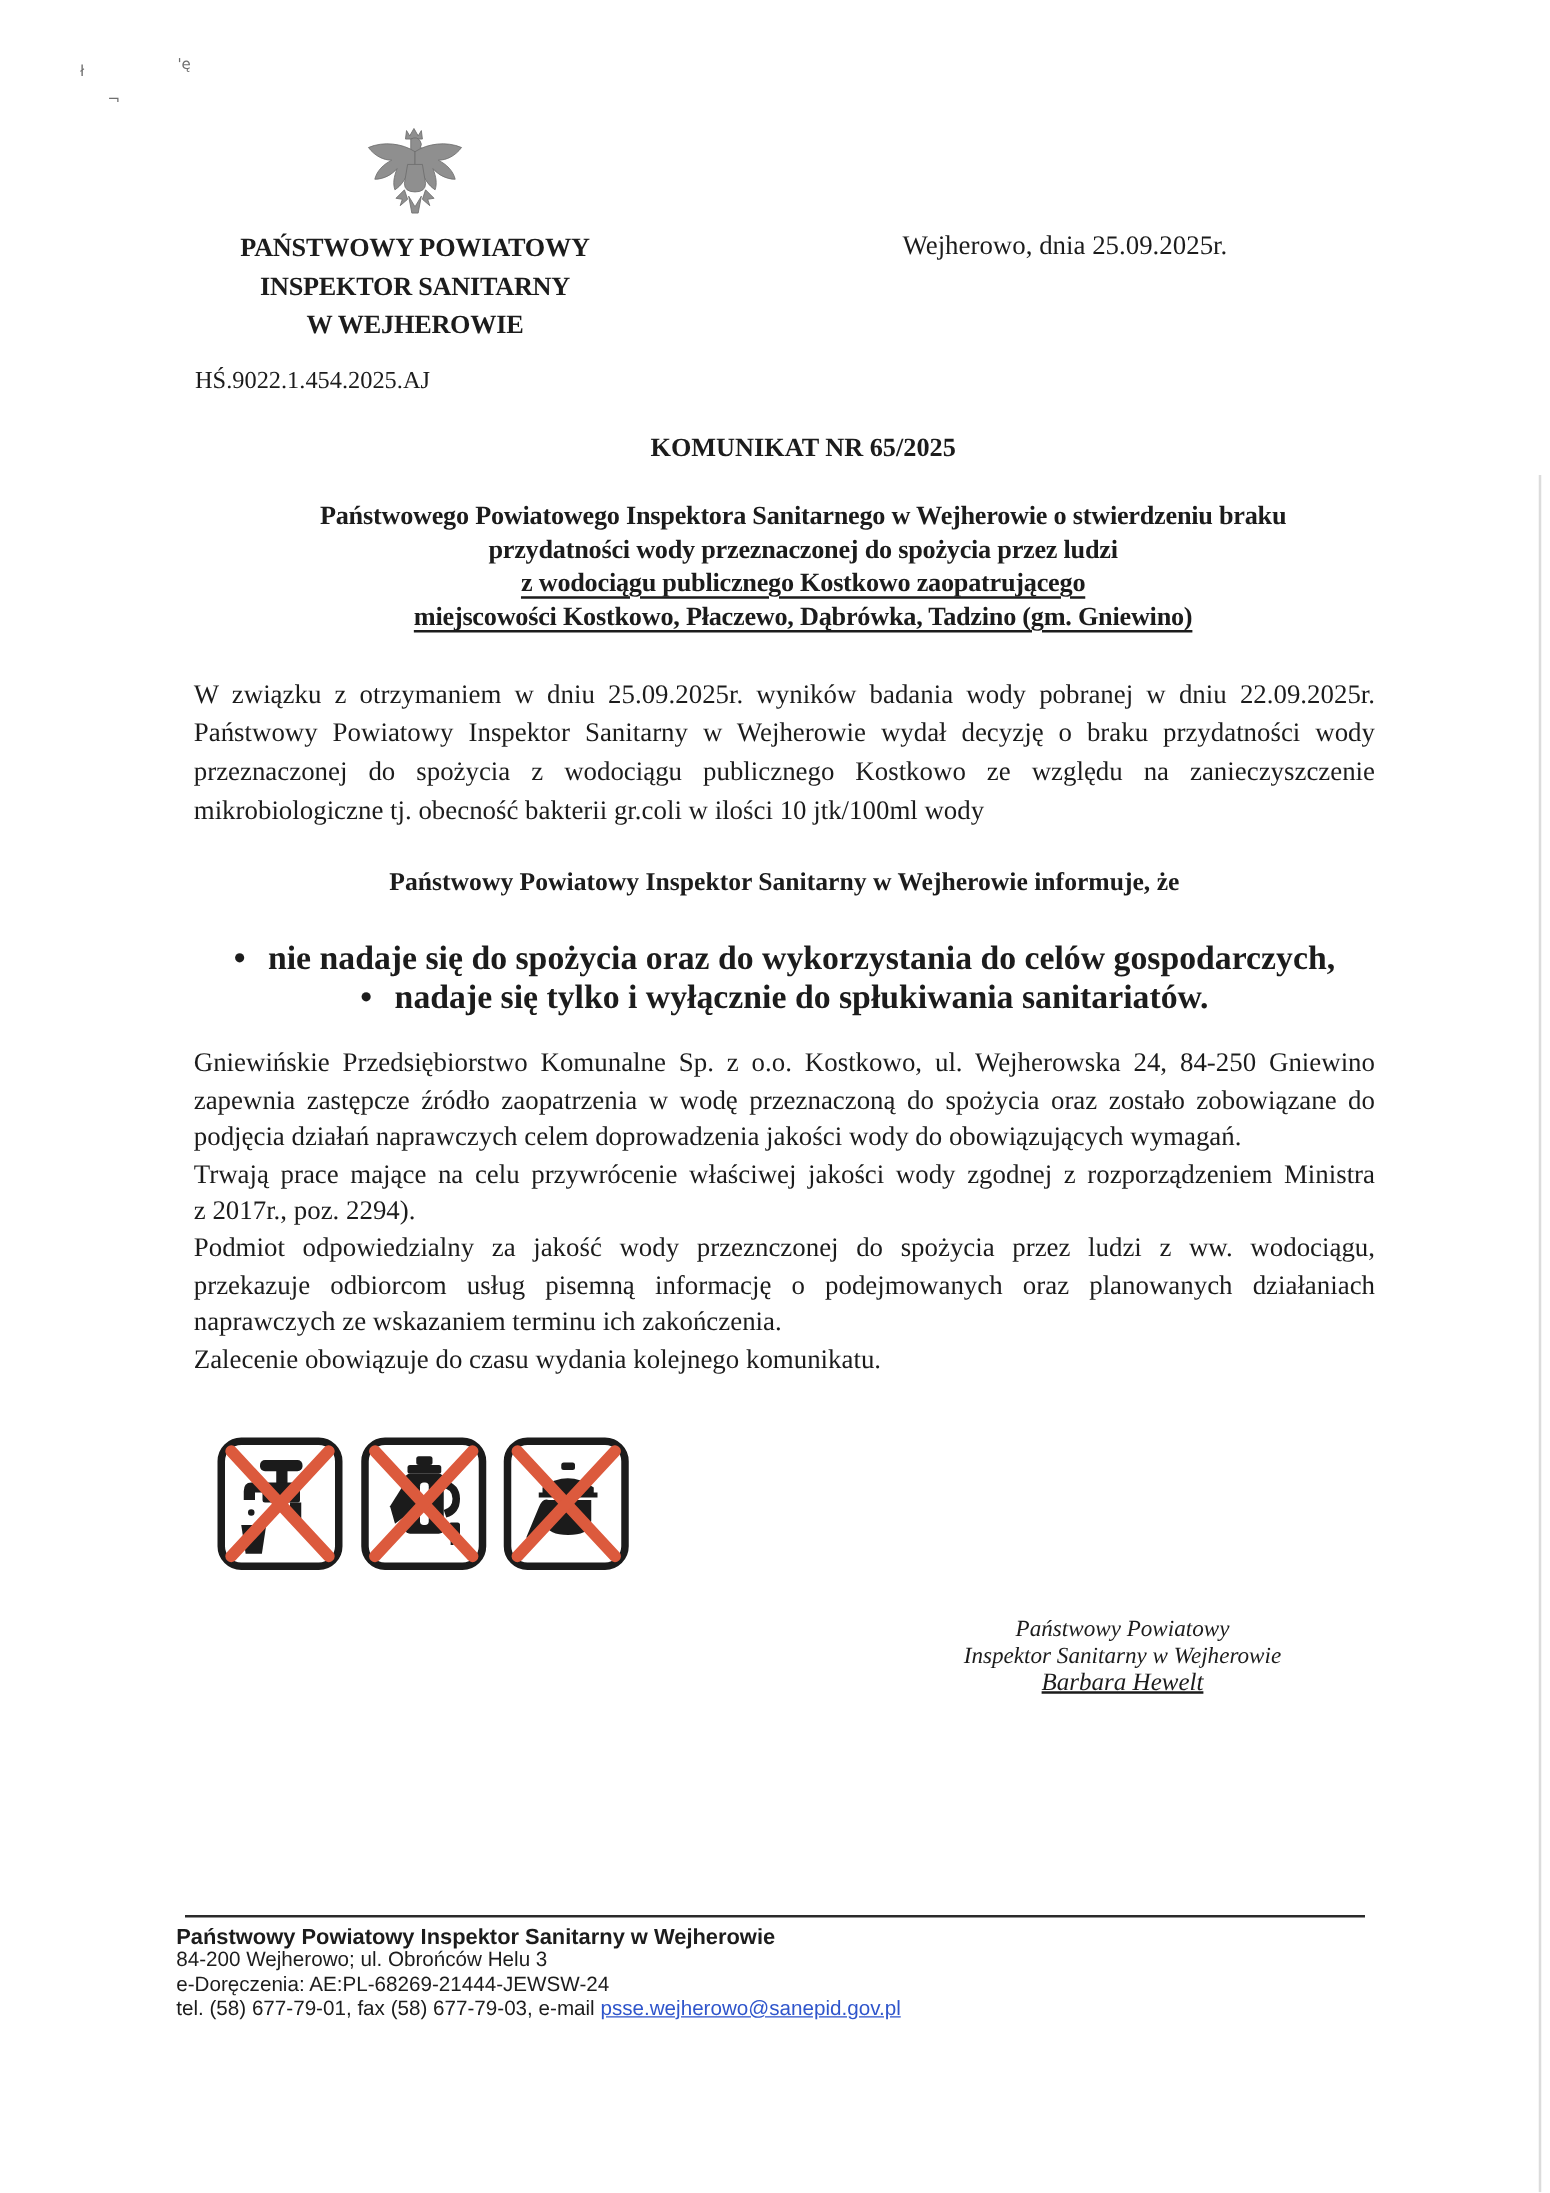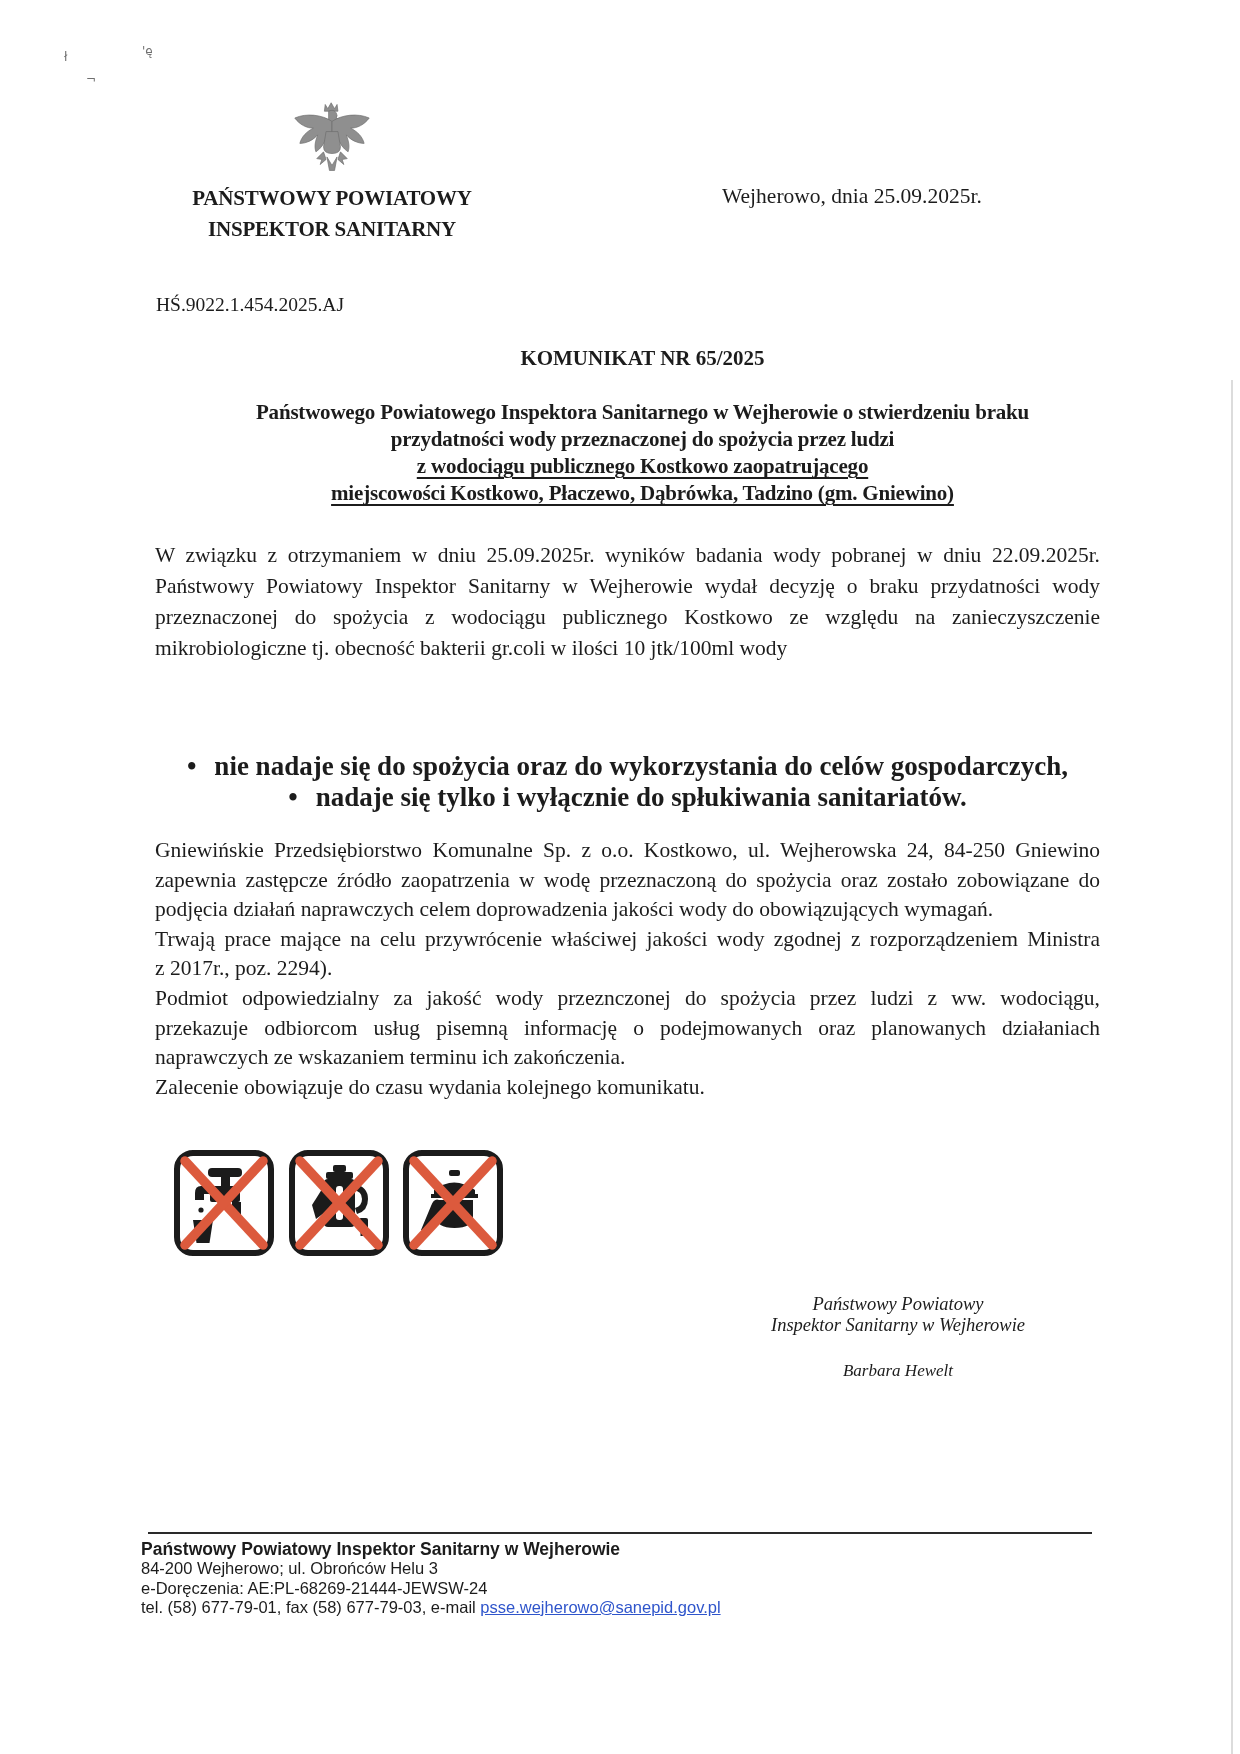--- a/index.html
+++ b/index.html
@@ -30,21 +30,21 @@
   
   .signrow{position:absolute;left:172px;top:1148px;width:360px;height:110px;}
   .prohib{position:absolute;top:0;width:104px;height:110px;}
   .prohib.p1{left:0;} .prohib.p2{left:115px;} .prohib.p3{left:229px;}
   .ink{fill:#1b1b1b;}
   .frame{fill:none;stroke:#1b1b1b;stroke-width:6;}
   .xline{stroke:#dc5a3d;stroke-width:9.5;stroke-linecap:round;fill:none;}
   
   .sig{position:absolute;left:658px;top:1294px;width:480px;text-align:center;
        font-style:italic;font-size:18.5px;line-height:21px;}
-  .sig .name{margin-top:24px;font-size:17px;}
+  .sig .name{font-size:20px;text-decoration:underline;}
   .sig .small{font-size:15.5px;line-height:19px;}
   
   .rule{position:absolute;left:148px;top:1532px;width:944px;height:2px;background:#2a2a2a;}
   .footer{position:absolute;left:141px;top:1540px;width:960px;
           font-family:"Liberation Sans","DejaVu Sans",sans-serif;font-size:16.5px;line-height:19.3px;}
   .footer .fb{font-weight:bold;font-size:17.5px;}
   .maillink{color:#2f55cb;text-decoration:underline;cursor:pointer;}
   
   .mark{position:absolute;color:#6f6f6f;font-size:12px;font-family:"DejaVu Sans",sans-serif;}
   .edge{position:absolute;left:1231px;top:380px;width:2px;height:1374px;background:#dcdcdc;}
@@ -68,20 +68,21 @@
       <path d="M43 42 h14 l3 18 q0 8-10 8 q-10 0-10-8 z"></path>
       <path d="M40 66 l-8 8 6 1 -2 6 7-6 z"></path>
       <path d="M60 66 l8 8 -6 1 2 6 -7-6 z"></path>
       <path d="M44 72 l6 10 6-10 -3 16 h-6 z"></path>
     </g>
   </svg>
 
   <div class="org">
     <div>PAŃSTWOWY POWIATOWY</div>
     <div>INSPEKTOR SANITARNY</div>
+    <div>W WEJHEROWIE</div>
   </div>
 
   <div class="dateline">Wejherowo, dnia 25.09.2025r.</div>
   <div class="refnum">HŚ.9022.1.454.2025.AJ</div>
 
   <div class="doctitle">KOMUNIKAT NR 65/2025</div>
   <div class="headings">
     <div>Państwowego Powiatowego Inspektora Sanitarnego w Wejherowie o stwierdzeniu braku</div>
     <div>przydatności wody przeznaczonej do spożycia przez ludzi</div>
     <div class="u">z wodociągu publicznego Kostkowo zaopatrującego</div>
@@ -89,20 +90,21 @@
   </div>
 
   <div class="col para1">
     <div class="line j">W związku z otrzymaniem w dniu 25.09.2025r. wyników badania wody pobranej w dniu 22.09.2025r.</div>
     <div class="line j">Państwowy Powiatowy Inspektor Sanitarny w Wejherowie wydał decyzję o braku przydatności wody</div>
     <div class="line j">przeznaczonej do spożycia z wodociągu publicznego Kostkowo ze względu na zanieczyszczenie</div>
     <div class="line">mikrobiologiczne tj. obecność bakterii gr.coli w ilości 10 jtk/100ml wody</div>
   </div>
 
   <div class="info">
+    <div>Państwowy Powiatowy Inspektor Sanitarny w Wejherowie informuje, że</div>
   </div>
 
   <div class="bullets">
     <div><span class="b">•</span><span>nie nadaje się do spożycia oraz do wykorzystania do celów gospodarczych,</span></div>
     <div><span class="b">•</span><span>nadaje się tylko i wyłącznie do spłukiwania sanitariatów.</span></div>
   </div>
 
   <div class="col para2">
     <div class="line j">Gniewińskie Przedsiębiorstwo Komunalne Sp. z o.o. Kostkowo, ul. Wejherowska 24, 84-250 Gniewino</div>
     <div class="line j">zapewnia zastępcze źródło zaopatrzenia w wodę przeznaczoną do spożycia oraz zostało zobowiązane do</div>

